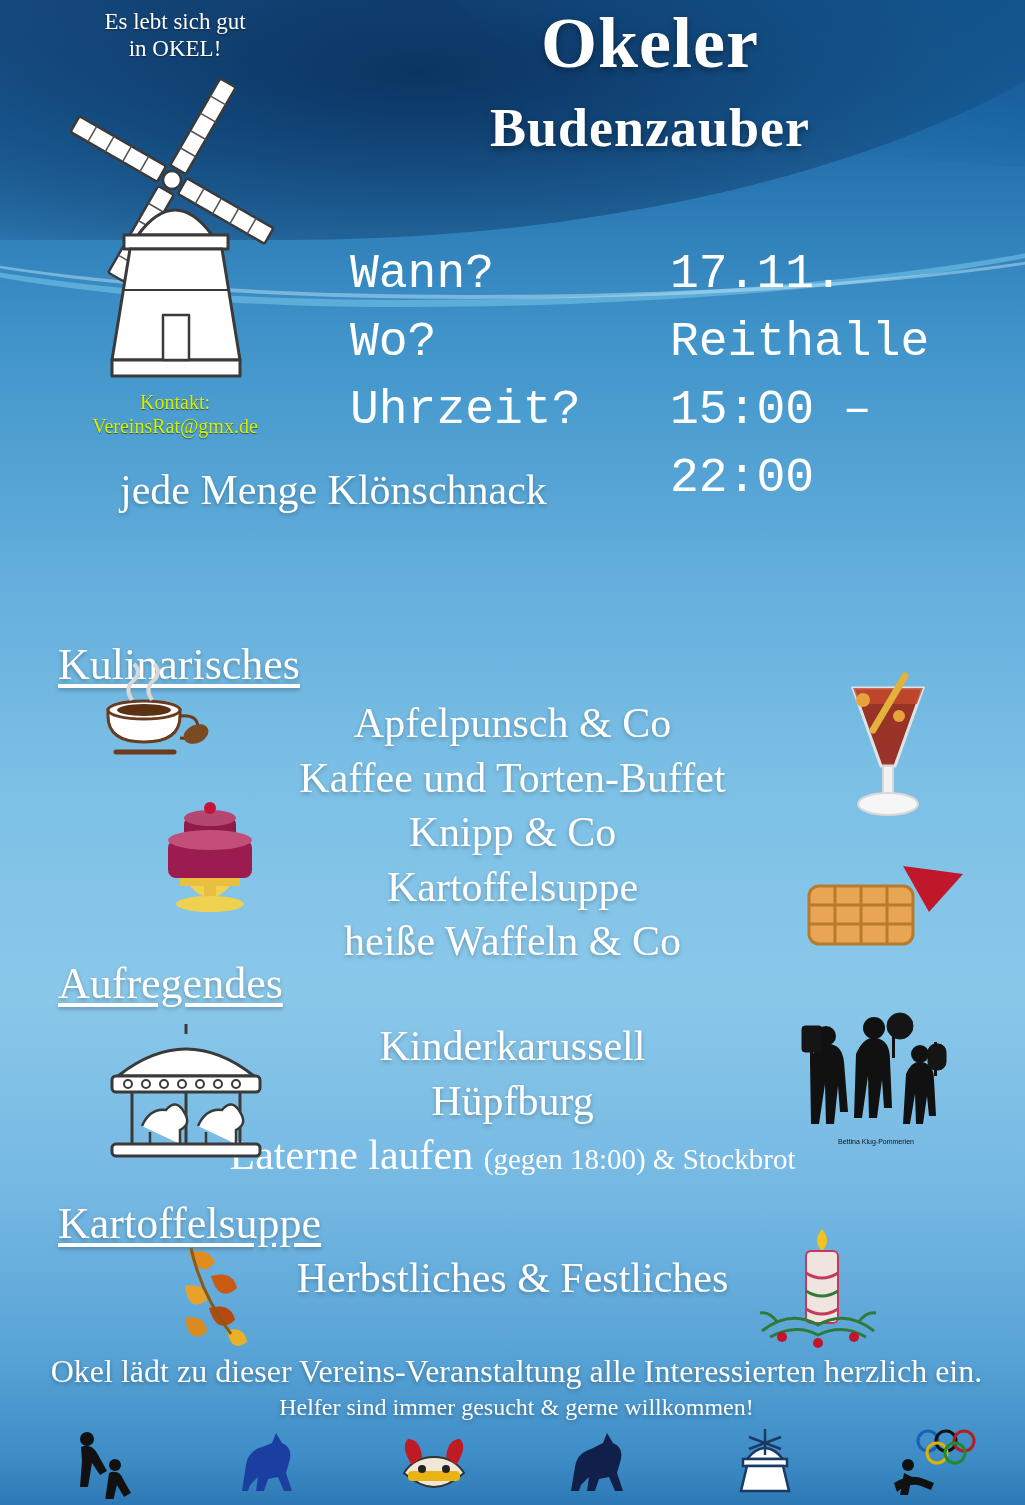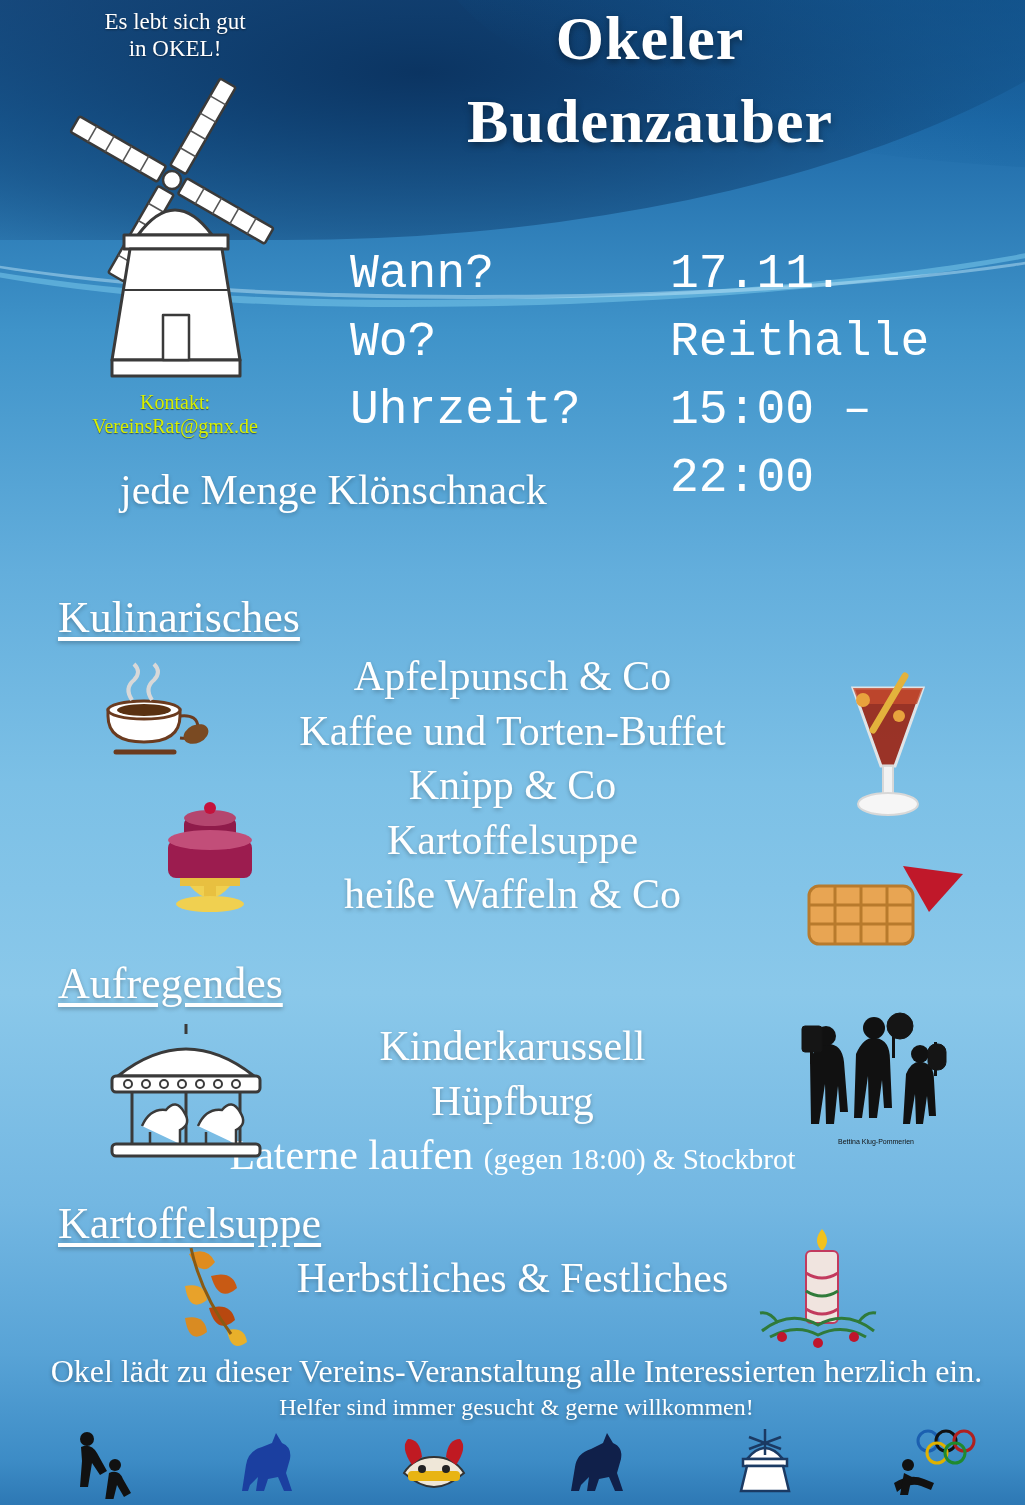--- a/index.html
+++ b/index.html
@@ -88,27 +88,27 @@
   }
 
   
   .title-wrap {
     position: absolute;
     top: 6px; left: 300px;
     width: 700px;
     text-align: center;
   }
   .title-1, .title-2 {
-    font-size: 62px;
+    font-size: 72px;
     font-weight: bold;
     letter-spacing: 1px;
     line-height: 1.05;
     text-shadow: 0 3px 7px rgba(0,0,0,0.4);
   }
-  .title-2 { font-size: 62px; margin-top: 18px; }
+  .title-2 { font-size: 54px; margin-top: 18px; }
 
   
   .facts {
     position: absolute;
     top: 240px; left: 350px;
     width: 620px;
     font-size: 48px;
     line-height: 1.42;
     font-family: Liberation Mono, monospace;
   }
@@ -130,21 +130,21 @@
   }
   .line {
     font-size: 42px;
     text-align: center;
     line-height: 1.3;
     text-shadow: 0 2px 4px rgba(0,0,0,0.25);
   }
   .offer-line { padding-left: 120px; text-align: left; }
 
   .sec-was  { top: 455px; }
-  .sec-kul  { top: 592px; }
+  .sec-kul  { top: 639px; }
   .sec-auf  { top: 958px; }
   .sec-haus { top: 1198px; }
 
   .kul-items { margin-top: 6px; }
   .auf-items { margin-top: 10px; }
   .haus-items { margin-top: 2px; }
 
   .laterne {
     text-align: center;
     font-size: 42px;

